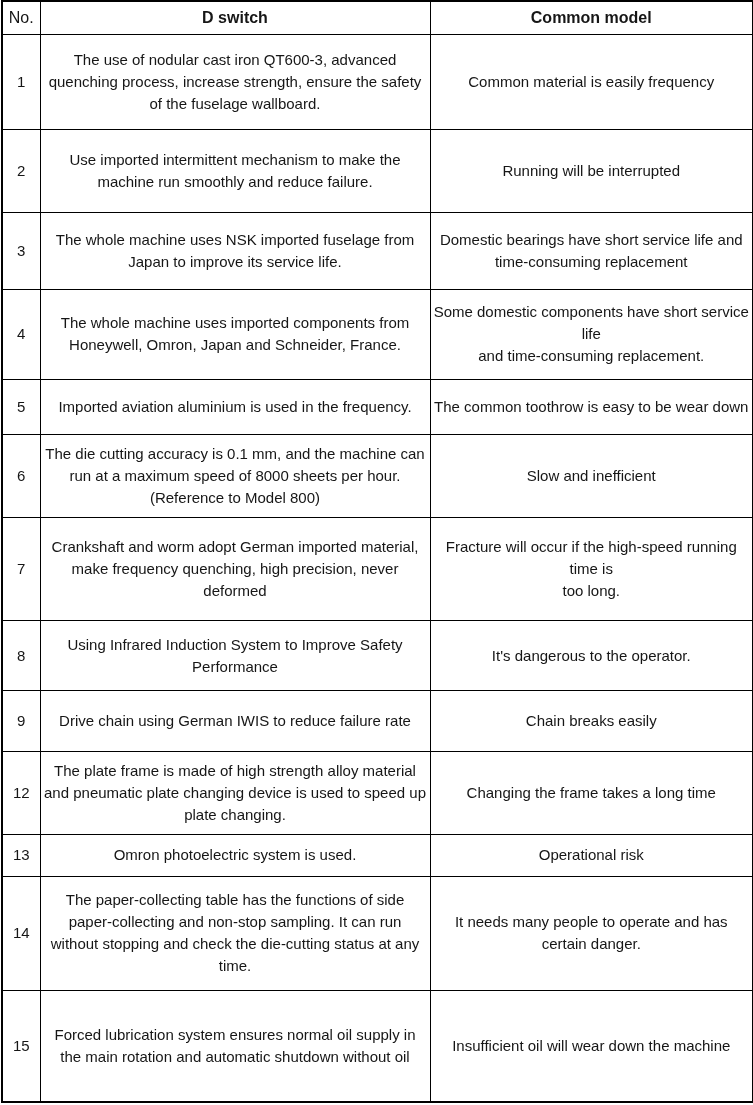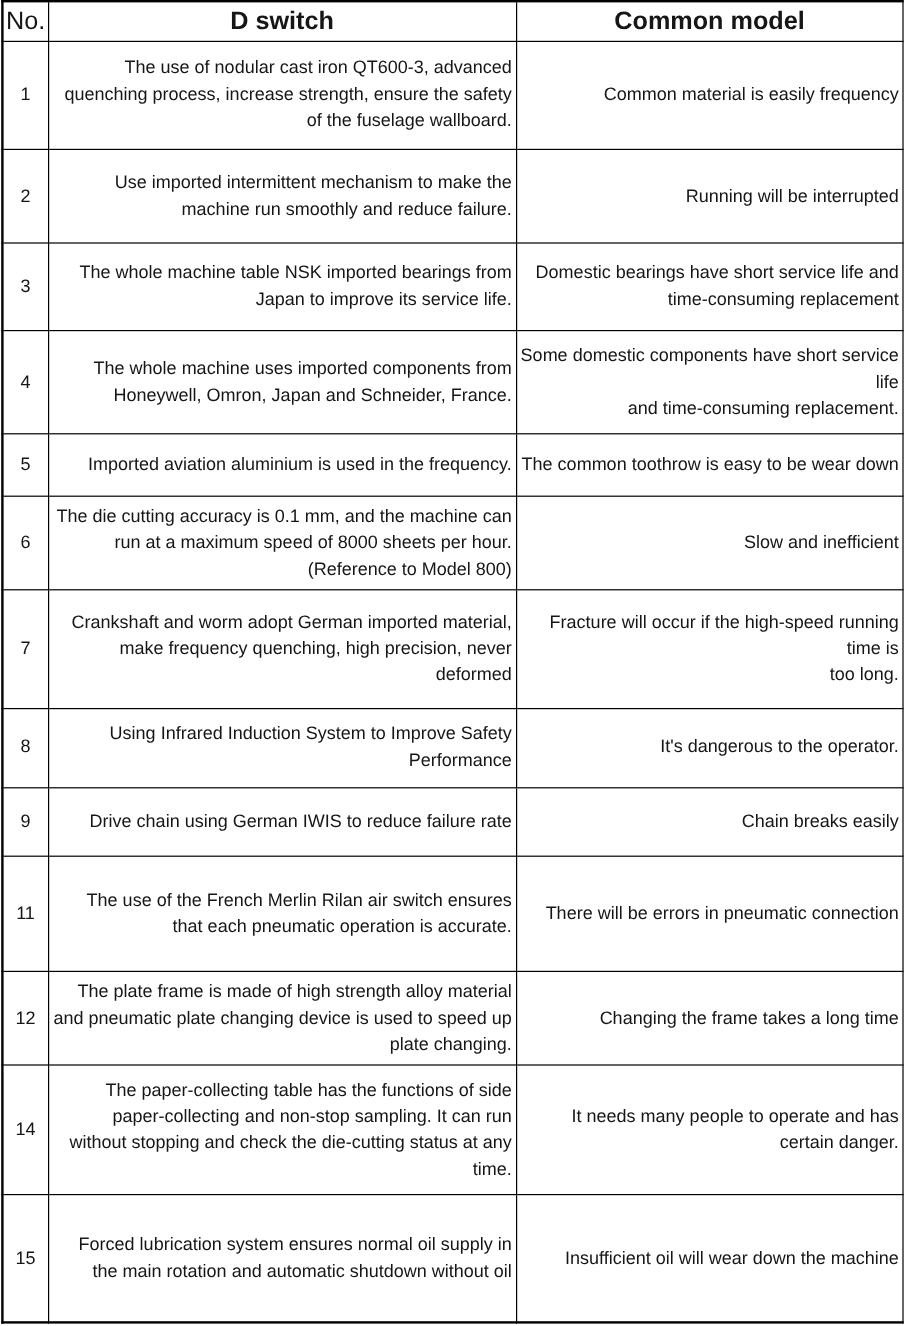--- a/index.html
+++ b/index.html
@@ -31,28 +31,28 @@
   th, td {
     border: 1px solid #000;
     padding: 2px 3px;
     vertical-align: middle;
     box-sizing: border-box;
     overflow: hidden;
   }
   thead tr { height: 33px; }
   th {
     font-weight: bold;
-    font-size: 21px;
+    font-size: 16px;
     text-align: center;
     padding: 2px 2px;
   }
   th.no-head { font-weight: normal; }
   td.no-cell { text-align: center; }
   td.text-cell {
-    text-align: right;
+    text-align: center;
     white-space: pre-line;
   }
 </style>
 </head>
 <body>
 
 <div class="page">
   <table class="cmp">
     <colgroup>
       <col class="c-no">
@@ -72,21 +72,21 @@
         <td class="text-cell">The use of nodular cast iron QT600-3, advanced quenching process, increase strength, ensure the safety of the fuselage wallboard.</td>
         <td class="text-cell">Common material is easily frequency</td>
       </tr>
       <tr style="height:71px">
         <td class="no-cell">2</td>
         <td class="text-cell">Use imported intermittent mechanism to make the machine run smoothly and reduce failure.</td>
         <td class="text-cell">Running will be interrupted</td>
       </tr>
       <tr style="height:66px">
         <td class="no-cell">3</td>
-        <td class="text-cell">The whole machine table NSK imported bearings from Japan to improve its service life.</td>
+        <td class="text-cell">The whole machine uses NSK imported fuselage from Japan to improve its service life.</td>
         <td class="text-cell">Domestic bearings have short service life and time-consuming replacement</td>
       </tr>
       <tr style="height:78px">
         <td class="no-cell">4</td>
         <td class="text-cell">The whole machine uses imported components from Honeywell, Omron, Japan and Schneider, France.</td>
         <td class="text-cell">Some domestic components have short service life
 and time-consuming replacement.</td>
       </tr>
       <tr style="height:47px">
         <td class="no-cell">5</td>
@@ -107,29 +107,29 @@
       <tr style="height:60px">
         <td class="no-cell">8</td>
         <td class="text-cell">Using Infrared Induction System to Improve Safety Performance</td>
         <td class="text-cell">It's dangerous to the operator.</td>
       </tr>
       <tr style="height:52px">
         <td class="no-cell">9</td>
         <td class="text-cell">Drive chain using German IWIS to reduce failure rate</td>
         <td class="text-cell">Chain breaks easily</td>
       </tr>
-      <tr style="height:87px">
-        <td class="no-cell">11</td>
-        <td class="text-cell">The use of the French Merlin Rilan air switch ensures that each pneumatic operation is accurate.</td>
-        <td class="text-cell">There will be errors in pneumatic connection</td>
-      </tr>
       <tr style="height:64px">
         <td class="no-cell">12</td>
         <td class="text-cell">The plate frame is made of high strength alloy material and pneumatic plate changing device is used to speed up plate changing.</td>
         <td class="text-cell">Changing the frame takes a long time</td>
+      </tr>
+      <tr style="height:36px">
+        <td class="no-cell">13</td>
+        <td class="text-cell">Omron photoelectric system is used.</td>
+        <td class="text-cell">Operational risk</td>
       </tr>
       <tr style="height:98px">
         <td class="no-cell">14</td>
         <td class="text-cell">The paper-collecting table has the functions of side paper-collecting and non-stop sampling. It can run without stopping and check the die-cutting status at any time.</td>
         <td class="text-cell">It needs many people to operate and has certain danger.</td>
       </tr>
       <tr style="height:96px">
         <td class="no-cell">15</td>
         <td class="text-cell">Forced lubrication system ensures normal oil supply in the main rotation and automatic shutdown without oil</td>
         <td class="text-cell">Insufficient oil will wear down the machine</td>

